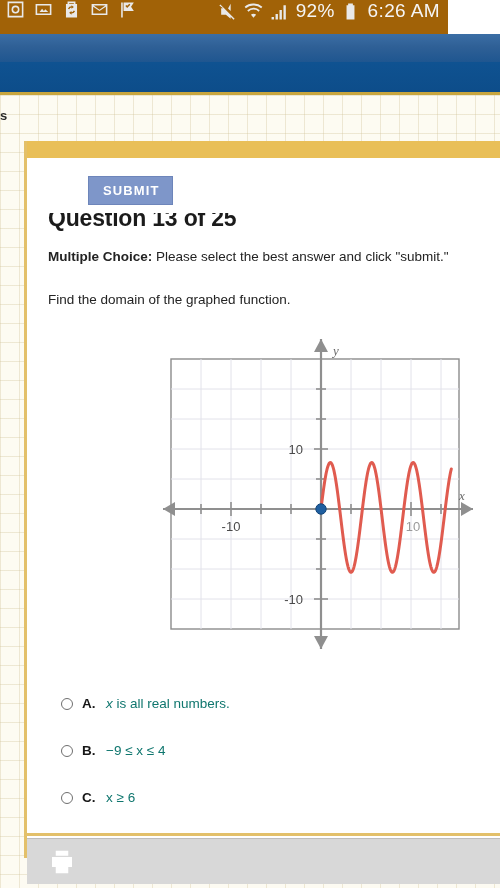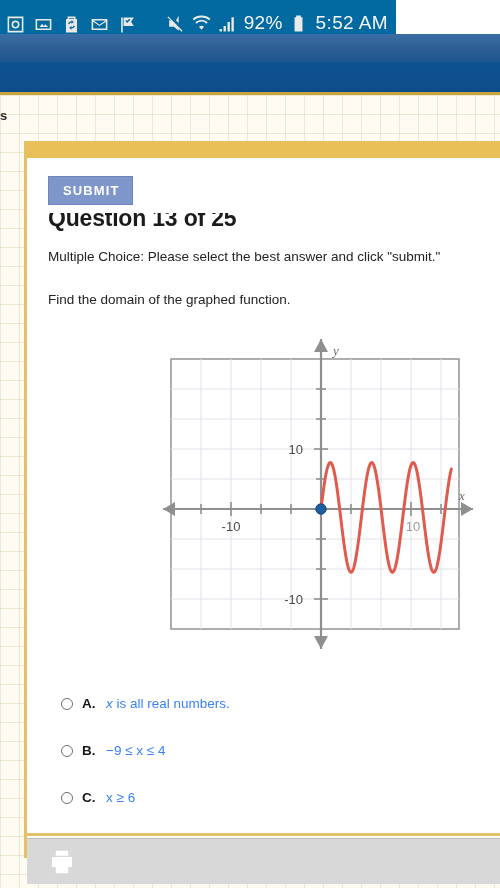--- a/index.html
+++ b/index.html
@@ -5,23 +5,23 @@
   * { margin:0; padding:0; box-sizing:border-box; }
   html,body { width:500px; height:888px; overflow:hidden; }
   body {
     font-family:"Liberation Sans", sans-serif;
     background:#ffffff;
     position:relative;
   }
 
   
   #statusbar {
-    position:absolute; left:0; top:0; width:396px; height:34px;
-    background:#0369a1;
-    display:flex; align-items:flex-end;
+    position:absolute; left:0; top:0; width:448px; height:34px;
+    background:#a16207;
+    display:flex; align-items:flex-start;
     padding:0 8px 0 6px;
     color:#f2f2f2;
   }
   #statusbar .left { display:flex; align-items:center; gap:9px; }
   #statusbar .right { margin-left:auto; display:flex; align-items:center; gap:7px; }
   .sbicon { width:19px; height:19px; display:block; fill:#e9e9e9; }
   .sbtime {
     font-size:19px; letter-spacing:0.4px; color:#f5f5f5;
     font-family:"Liberation Sans", sans-serif;
   }
@@ -70,58 +70,59 @@
   #submit {
     margin-top:18px;
     display:inline-block;
     background:#7e96c9;
     border:1px solid #6d85ba;
     color:#ffffff;
     font-size:13px; font-weight:700; letter-spacing:1.1px;
     padding:7px 13px 7px 14px;
     cursor:pointer;
     line-height:1;
+    margin-left:40px;
   }
 
   
   #qheadwrap {
     height:26px; overflow:hidden; margin-top:8px;
   }
   #qhead {
     font-size:23px; font-weight:700; color:#1b1b1b;
     line-height:26px; margin-top:-8px; white-space:nowrap;
     letter-spacing:-0.2px;
   }
 
   #instr {
     margin-top:9px; font-size:13.5px; color:#232323; line-height:1.35;
     white-space:nowrap;
   }
-  #instr b { font-weight:400; }
+  #instr b { font-weight:700; }
   #prompt {
     margin-top:26px; font-size:13.5px; color:#232323;
   }
 
   
   #graphwrap { position:absolute; left:136px; top:181px; width:310px; height:310px; }
   #graphsvg { display:block; }
 
   
   #options { position:absolute; left:34px; top:522px; width:420px; }
   .opt {
     display:flex; align-items:center; height:47px; cursor:pointer;
   }
   .radio {
     width:12px; height:12px; border:1.6px solid #6f6f6f; border-radius:50%;
     background:#fff; flex:0 0 auto; margin-right:9px;
   }
   .optletter {
     font-size:13.5px; font-weight:700; color:#171717; width:24px; flex:0 0 auto;
   }
-  .opttext { font-size:13.5px; color:#3b82f6; }
+  .opttext { font-size:13.5px; color:#0f766e; }
   .opttext i { font-style:italic; }
 
   
   #footer {
     position:absolute; left:27px; top:838px; width:473px; height:46px;
     background:#d8d8d8; border-top:1px solid #bdbdbd;
   }
   #footerline {
     position:absolute; left:24px; top:833px; width:479px; height:3px;
     background:#e3c06a;
@@ -159,21 +160,21 @@
     <svg class="sbicon" viewBox="0 0 24 24">
       <path d="M12 20l-3.2-4A5 5 0 0112 14.8 5 5 0 0115.2 16L12 20zM5.6 12.2l-1.5-1.9A12 12 0 0112 7.2a12 12 0 017.9 3.1l-1.5 1.9A9.6 9.6 0 0012 9.6a9.6 9.6 0 00-6.4 2.6zM2.3 7.9L.8 6A16.3 16.3 0 0112 2a16.3 16.3 0 0111.2 4l-1.5 1.9A13.9 13.9 0 0012 4.4 13.9 13.9 0 002.3 7.9z"></path>
     </svg>
     <svg class="sbicon" viewBox="0 0 24 24">
       <path d="M2 19h3v3H2v-3zm5-4h3v7H7v-7zm5-5h3v12h-3V10zm5-6h3v18h-3V4z"></path>
     </svg>
     <span class="sbpct">92%</span>
     <svg class="sbicon" viewBox="0 0 24 24">
       <path d="M9 2h6v2h2v18H7V4h2V2z"></path>
     </svg>
-    <span class="sbtime">5:52 AM</span>
+    <span class="sbtime">6:26 AM</span>
   </div>
 </div>
 
 <div id="bluebandA"></div>
 <div id="bluebandB"></div>
 <div id="goldrule"></div>
 
 <div id="page"></div>
 <div id="leftfrag">s</div>
 

